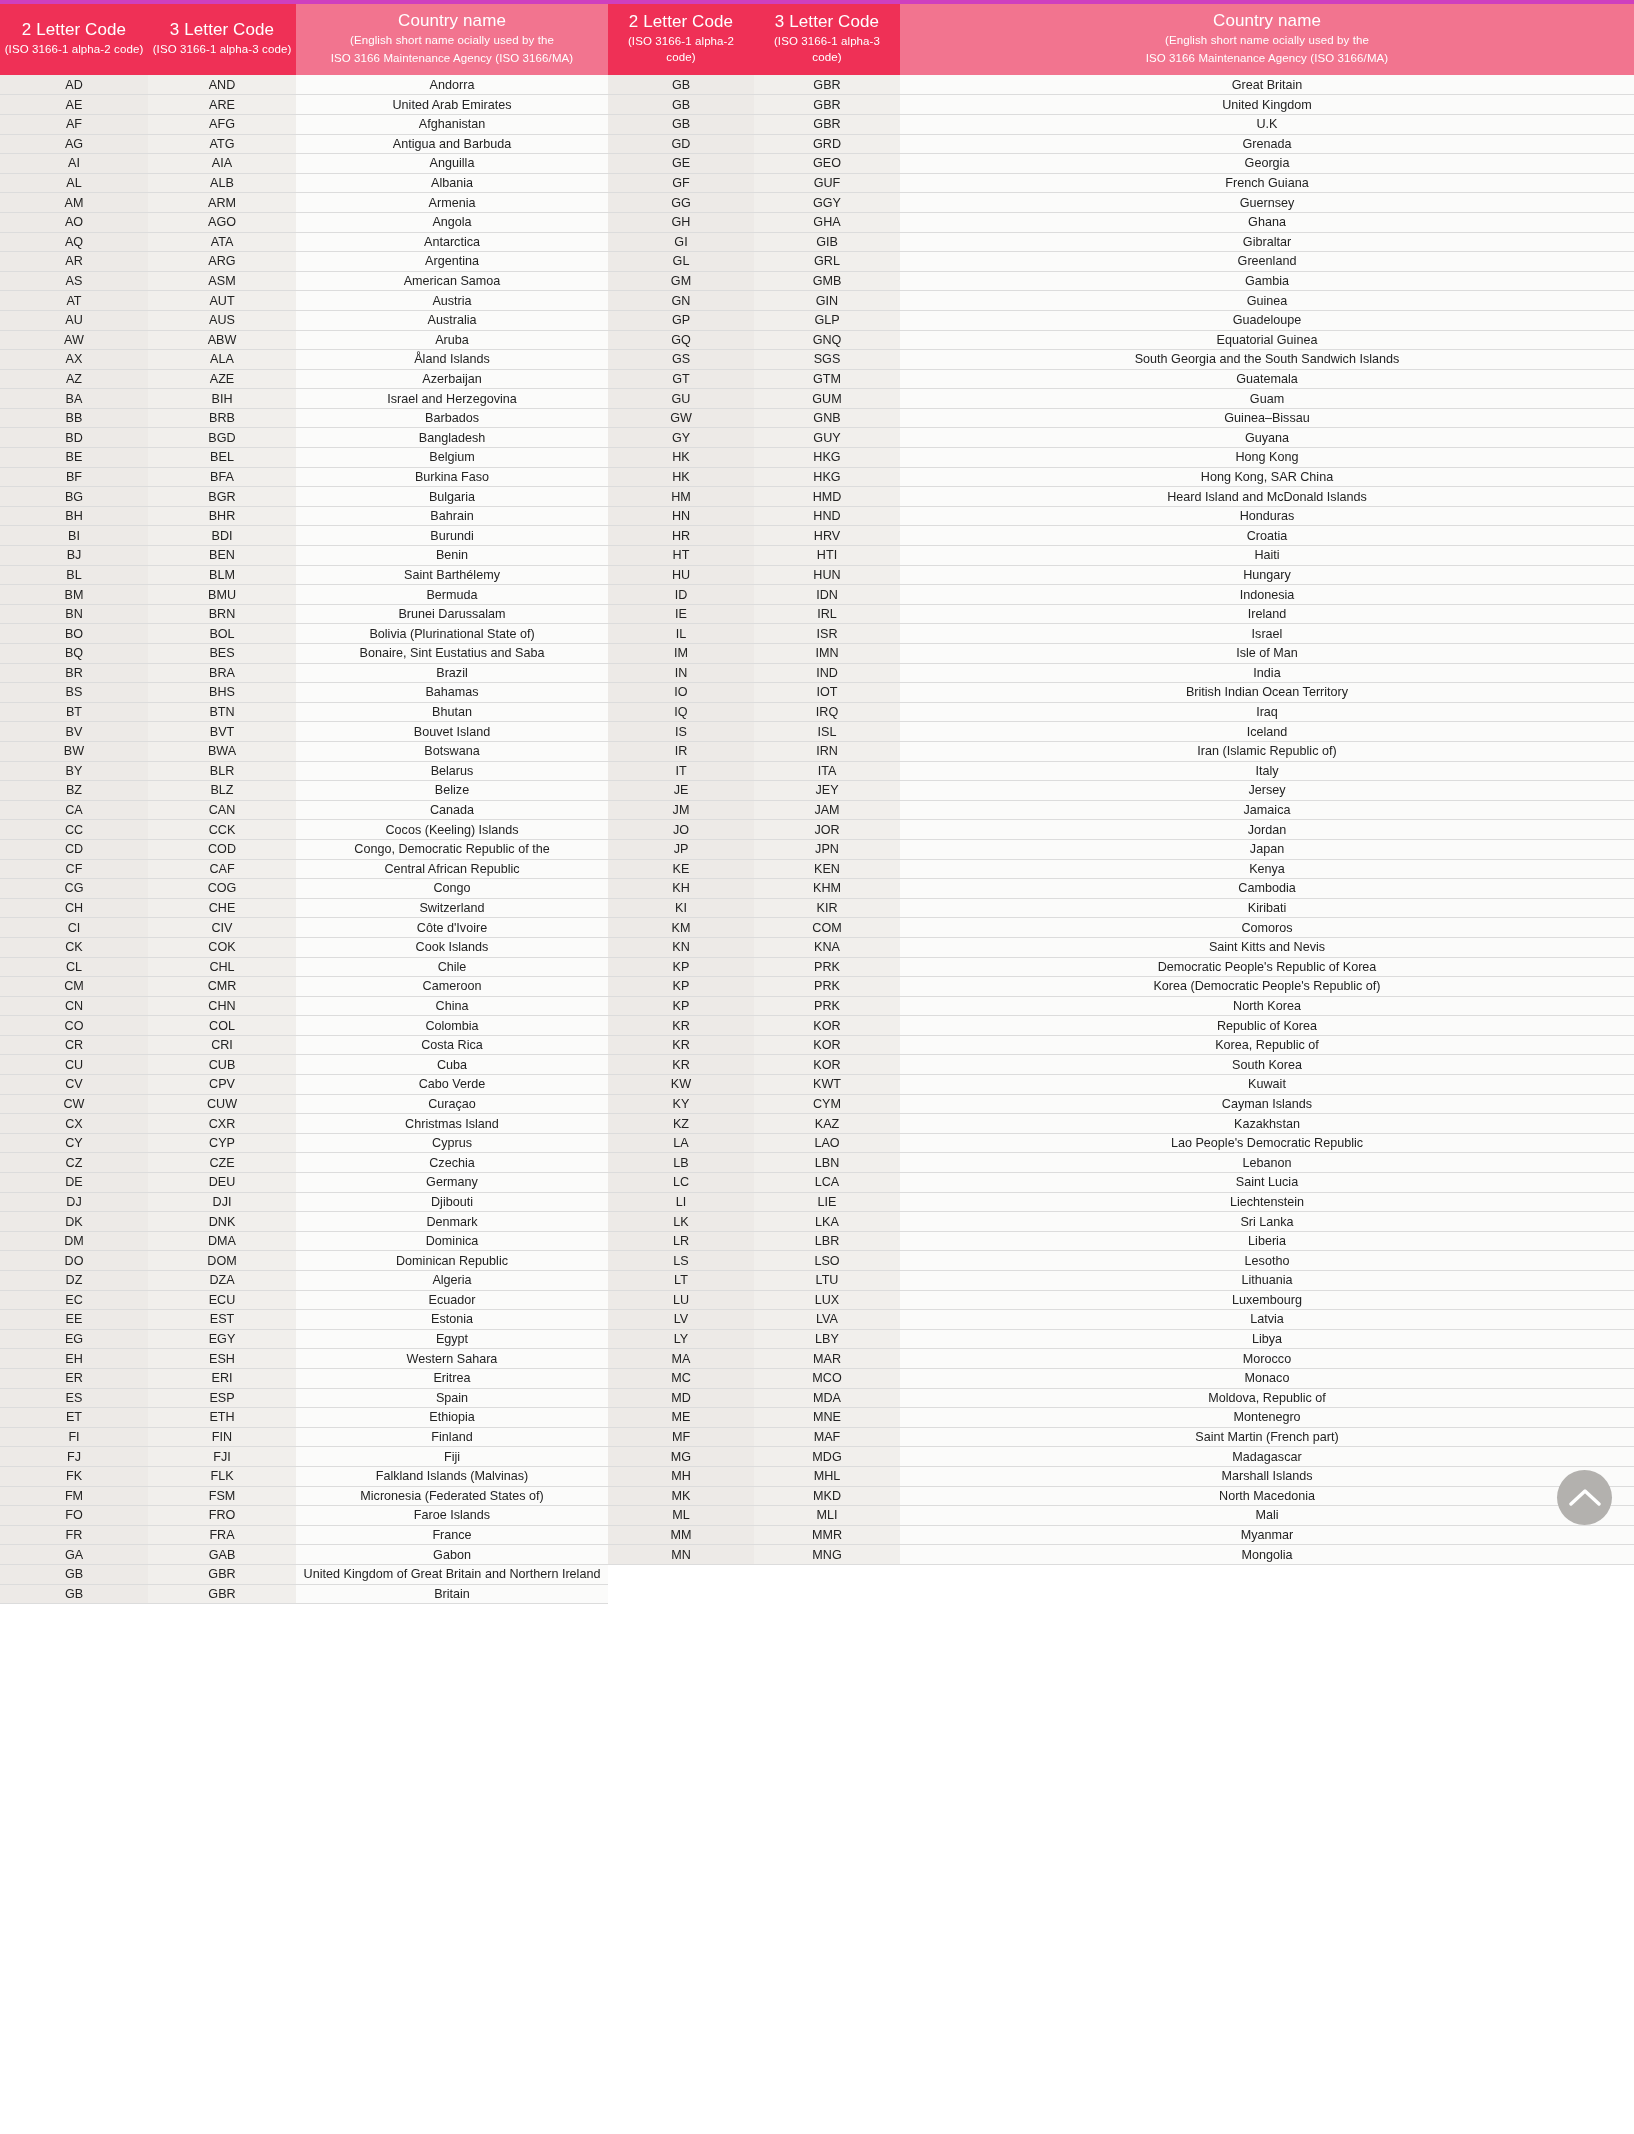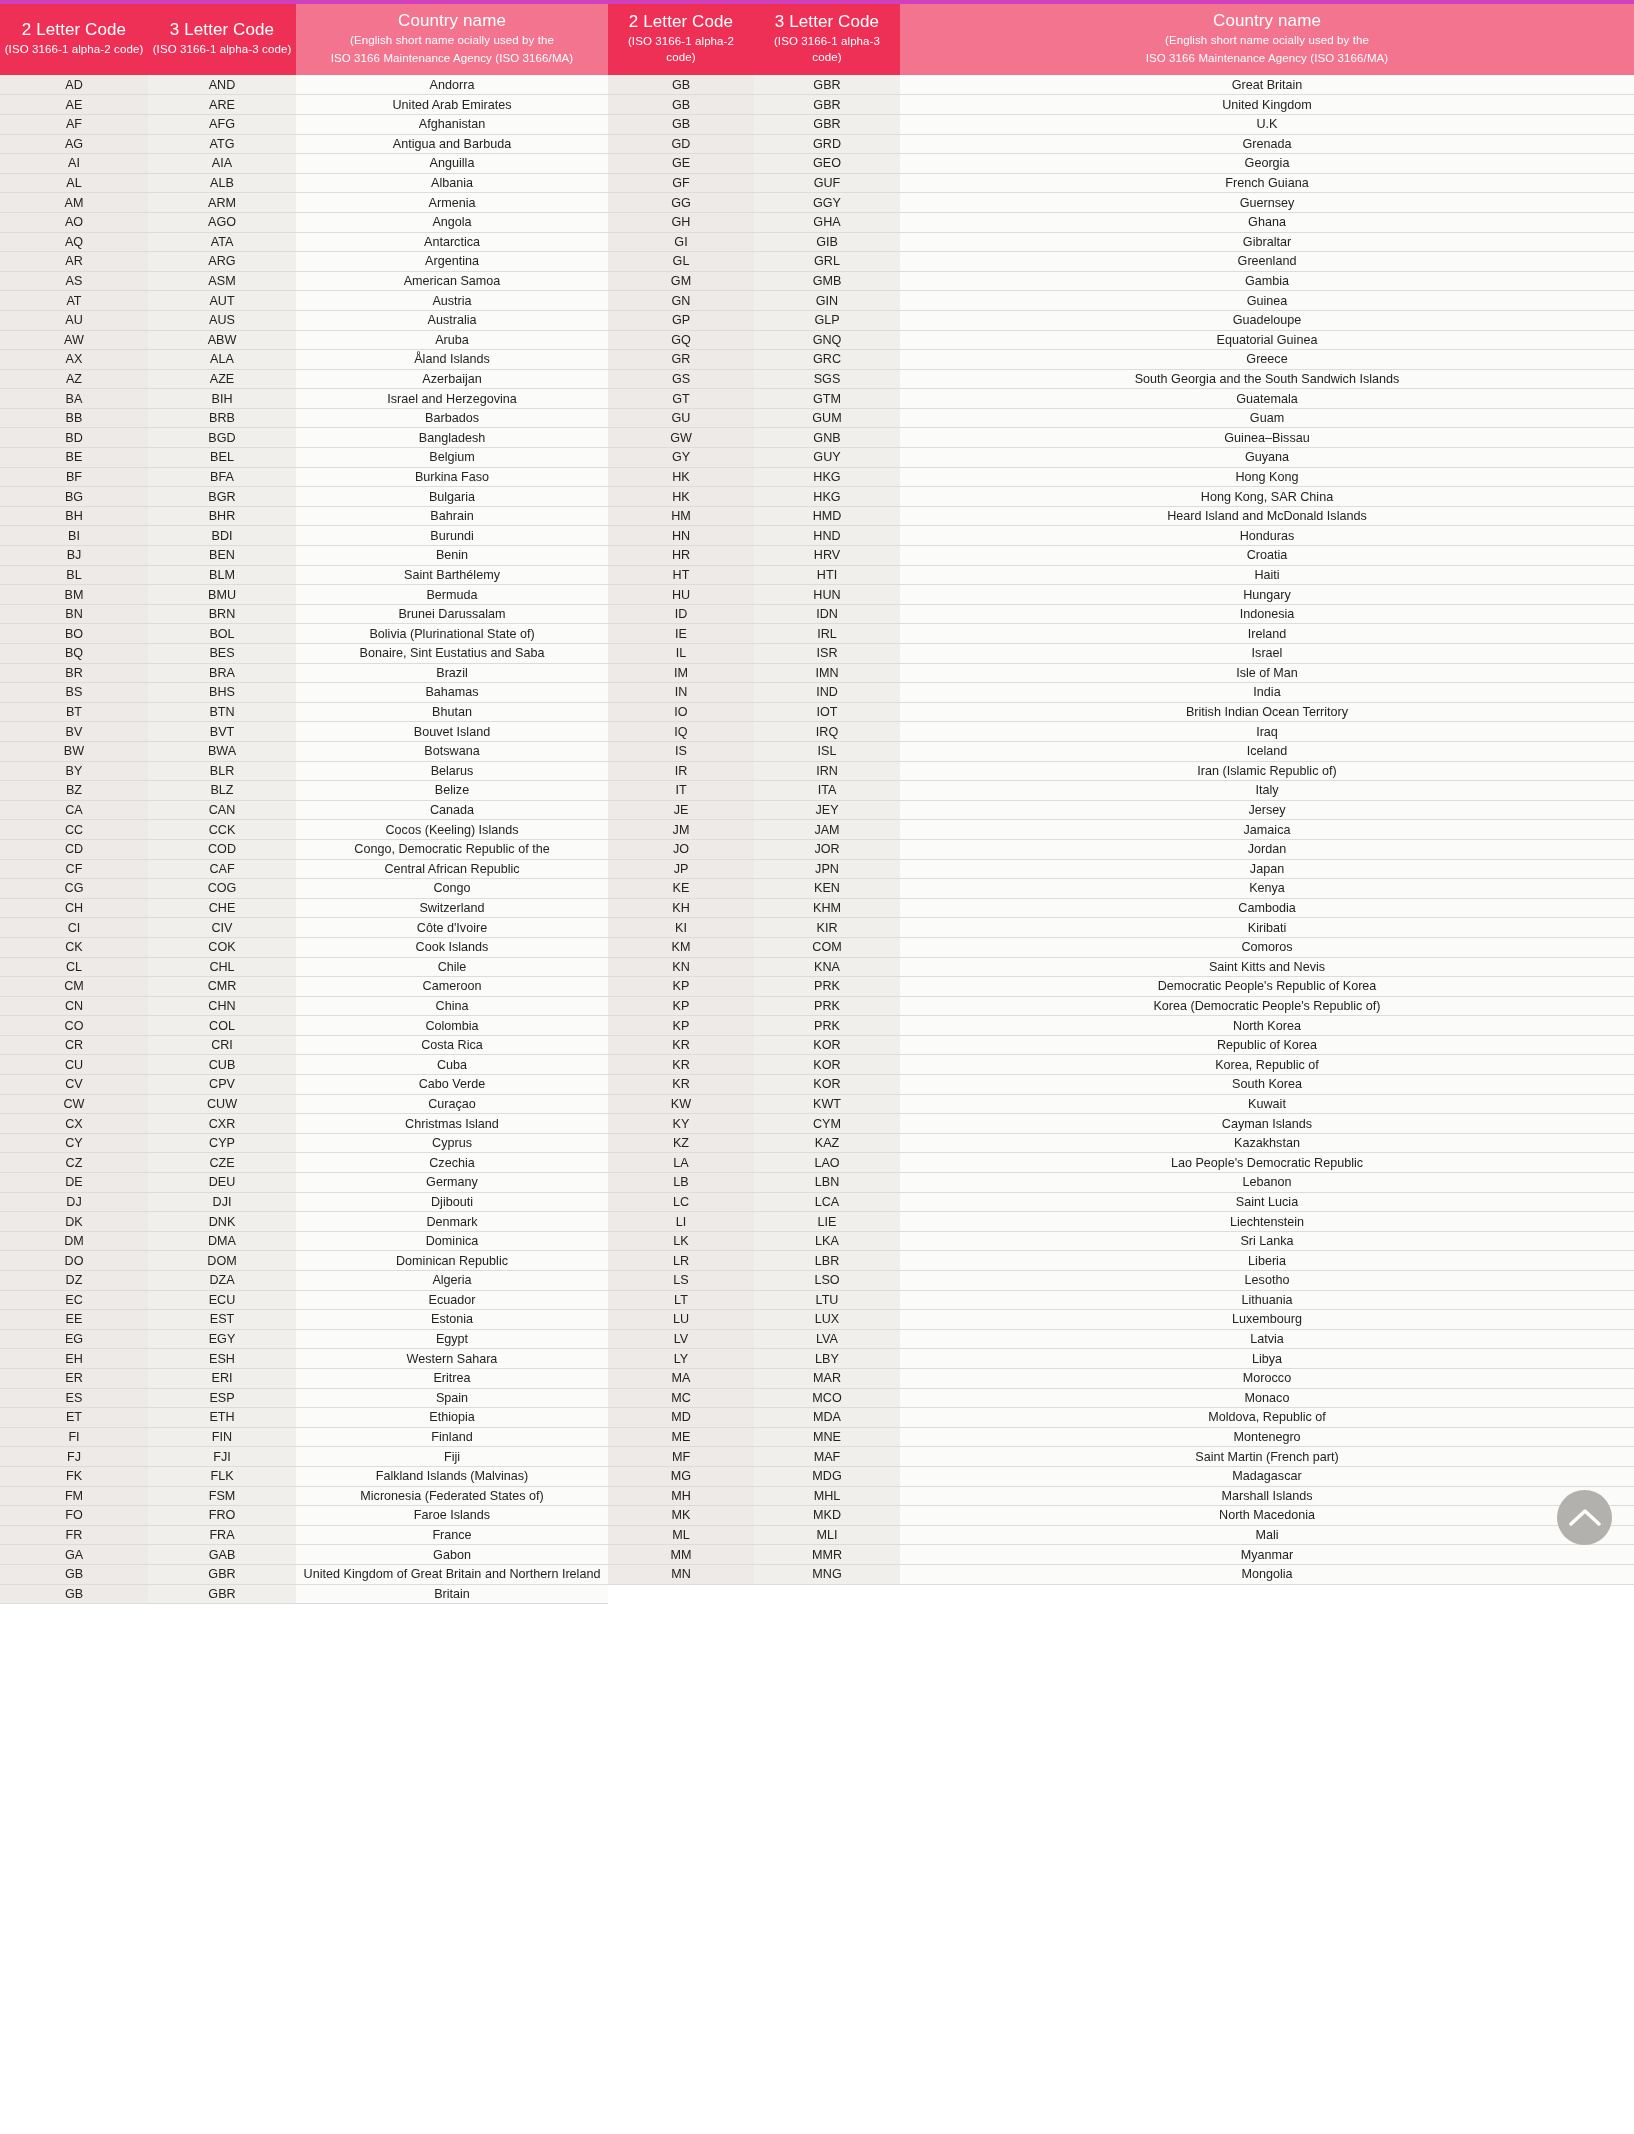--- a/index.html
+++ b/index.html
@@ -633,25 +633,20 @@
             <td class="code2">GP</td>
             <td class="code3">GLP</td>
             <td class="name">Guadeloupe</td>
           </tr>
           <tr>
             <td class="code2">GQ</td>
             <td class="code3">GNQ</td>
             <td class="name">Equatorial Guinea</td>
           </tr>
           <tr>
-            <td class="code2">GR</td>
-            <td class="code3">GRC</td>
-            <td class="name">Greece</td>
-          </tr>
-          <tr>
             <td class="code2">GS</td>
             <td class="code3">SGS</td>
             <td class="name">South Georgia and the South Sandwich Islands</td>
           </tr>
           <tr>
             <td class="code2">GT</td>
             <td class="code3">GTM</td>
             <td class="name">Guatemala</td>
           </tr>
           <tr>

